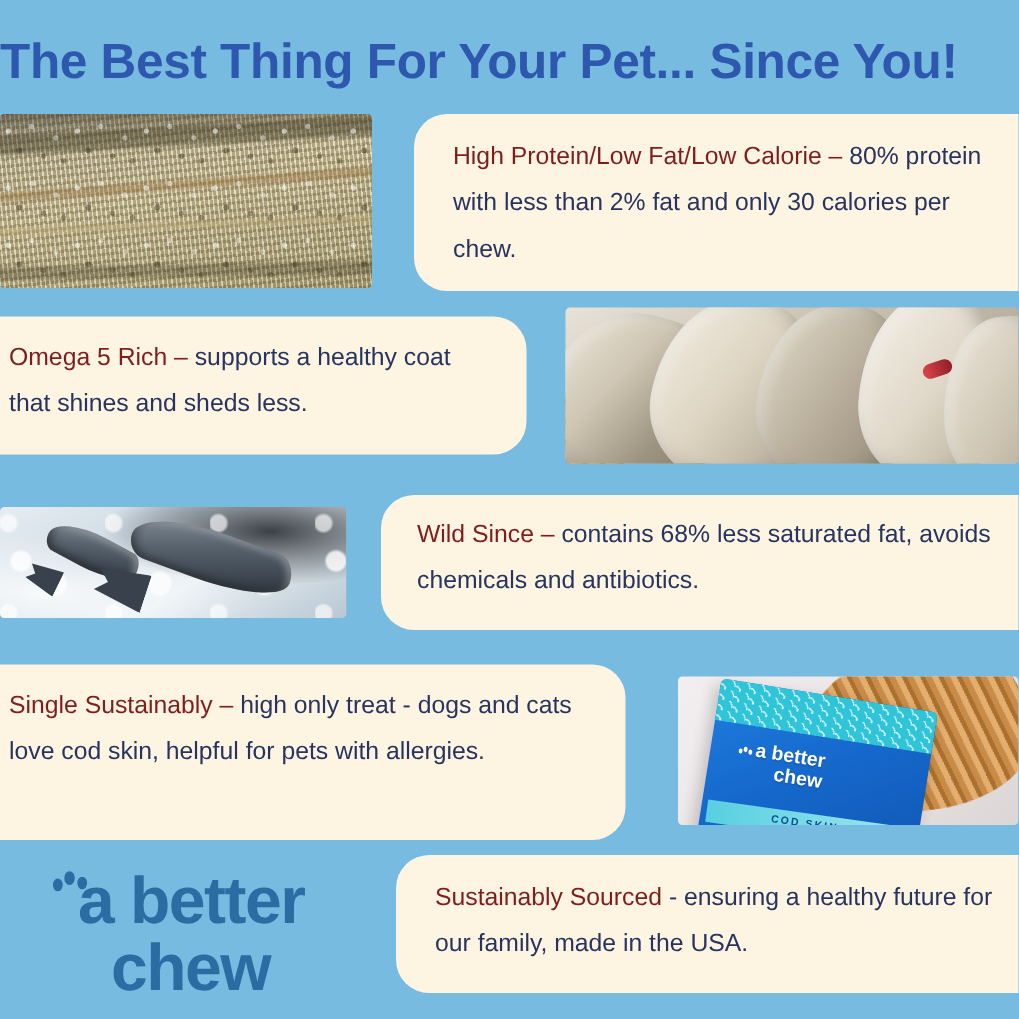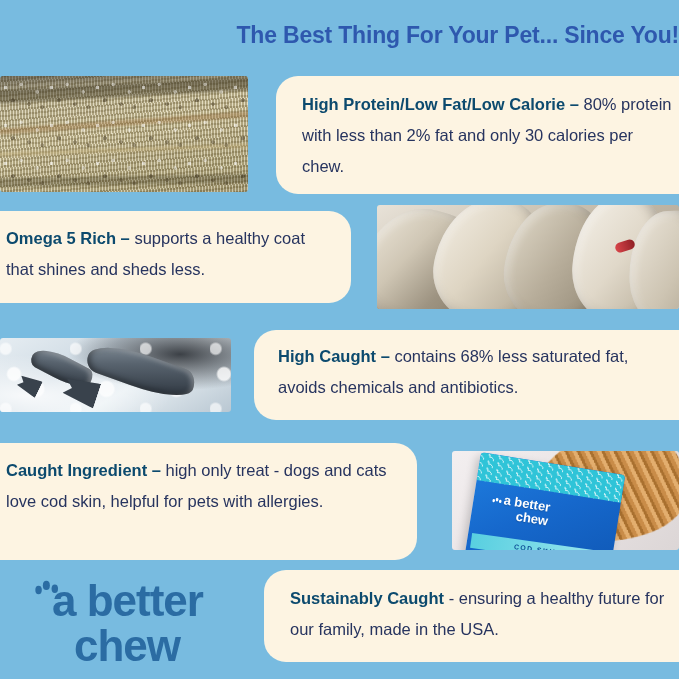--- a/index.html
+++ b/index.html
@@ -21,42 +21,42 @@
     height: 679px;
     background: #78bbe0;
   }
 
   
   .title {
     position: absolute;
     left: 0;
     top: 22px;
     width: 679px;
-    text-align: right;
-    font-size: 23px;
+    text-align: left;
+    font-size: 33px;
     font-weight: bold;
     color: #2e58ae;
     letter-spacing: -0.2px;
     font-family: "Liberation Sans", sans-serif;
   }
 
   
   .card {
     position: absolute;
     background: #fdf4e2;
     border-radius: 22px;
     box-sizing: border-box;
     color: #27345f;
     font-size: 16.5px;
     line-height: 31px;
     font-family: "Liberation Sans", sans-serif;
   }
   .card .b {
-    font-weight: bold;
-    color: #0c4a6e;
+    font-weight: normal;
+    color: #7f1d1d;
   }
 
   
   #card-protein {
     left: 276px; top: 76px; width: 420px; height: 118px;
     padding: 13px 20px 0 26px;
     border-top-right-radius: 0; border-bottom-right-radius: 0;
   }
   #card-omega {
     left: -24px; top: 211px; width: 375px; height: 92px;
@@ -293,26 +293,26 @@
 
   <div class="photo" id="photo-salmon">
     <div class="foam"></div>
     <div class="tail tail-a"></div>
     <div class="fish fish-a"></div>
     <div class="tail tail-b"></div>
     <div class="fish fish-b"></div>
   </div>
 
   <div class="card" id="card-wild">
-    <span class="b">High Caught –</span> 
+    <span class="b">Wild Since –</span> 
     <span>contains 68% less saturated fat, avoids chemicals and antibiotics.</span>
   </div>
 
   <div class="card" id="card-single">
-    <span class="b">Caught Ingredient –</span> 
+    <span class="b">Single Sustainably –</span> 
     <span>high only treat - dogs and cats love cod skin, helpful for pets with allergies.</span>
   </div>
 
   <div class="photo" id="photo-package">
     <div class="dogfur"></div>
     <div class="bag">
       <div class="bag-top"></div>
       <svg class="bag-paw" viewBox="0 0 26 26">
         <ellipse cx="5" cy="9" rx="3" ry="4" fill="#ffffff"></ellipse>
         <ellipse cx="12.5" cy="5.5" rx="3.2" ry="4.2" fill="#ffffff"></ellipse>
@@ -330,17 +330,17 @@
     <svg class="paw" viewBox="0 0 40 24">
       <ellipse cx="7" cy="15" rx="5" ry="6.5" fill="#2b6ca3"></ellipse>
       <ellipse cx="19" cy="8" rx="5.4" ry="7" fill="#2b6ca3"></ellipse>
       <ellipse cx="32" cy="13" rx="5" ry="6.5" fill="#2b6ca3"></ellipse>
     </svg>
     <span class="line1">a better</span>
     <span class="line2">chew</span>
   </div>
 
   <div class="card" id="card-sustain">
-    <span class="b">Sustainably Caught</span> 
+    <span class="b">Sustainably Sourced</span> 
     <span>- ensuring a healthy future for our family, made in the USA.</span>
   </div>
 
 </div>
 
 </body></html>

